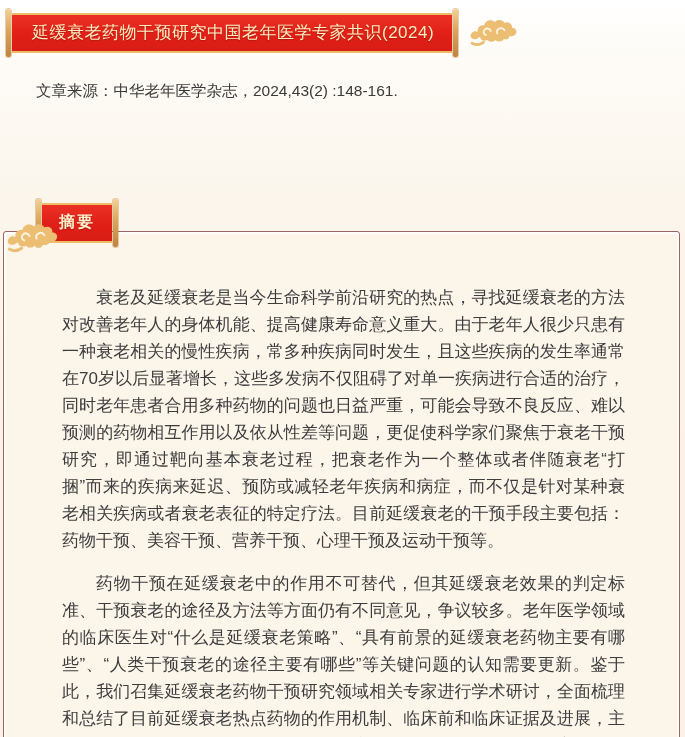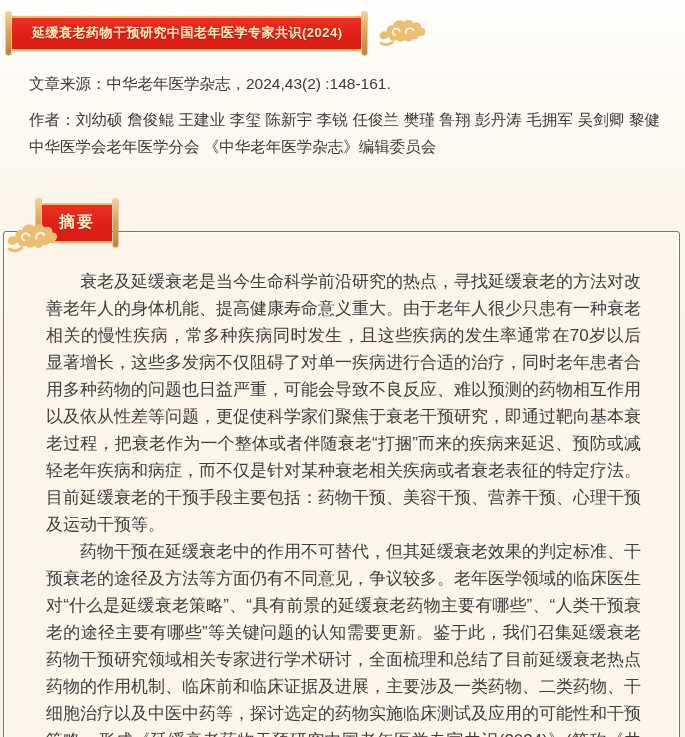--- a/index.html
+++ b/index.html
@@ -31,55 +31,55 @@
   .scroll::before { left: -6px; }
   .scroll::after  { right: -6px; }
 
   
   .banner-row {
     position: absolute; top: 13px; left: 12px;
     display: flex; align-items: center;
   }
   .banner-title {
     padding: 6px 18px 7px 20px;
-    font-size: 13px; font-weight: bold;
+    font-size: 17px; font-weight: normal;
     color: #fceec0;
     letter-spacing: .5px;
     text-shadow: 0 1px 1px rgba(120,20,10,.45);
     white-space: nowrap;
   }
   .banner-cloud { margin-left: 16px; }
 
   
   .meta {
     position: absolute; top: 61px; left: 20px; right: 16px;
     font-size: 15.5px; color: #3a3a3a; line-height: 27px;
   }
-  .meta p { margin: 9px; }
+  .meta p { margin: 16px; }
   .meta .authors { text-align: justify; }
 
   
   .abstract-box {
     position: absolute;
     top: 231px; left: 3px;
     width: 677px; height: 540px;
     border: 1px solid #9d6464;
     border-radius: 3px;
     background: #fbf5ea;
     box-shadow: inset 0 0 0 2px rgba(255,255,255,.65);
     box-sizing: border-box;
     z-index: 1;
   }
   .abstract-body {
     padding: 36px 38px 14px 42px;
     font-size: 17px; line-height: 27px;
     color: #3d3d3d;
     text-align: justify;
   }
-  .abstract-body p { margin: 0; text-indent: 2em; }
+  .abstract-body p { margin: 16px; text-indent: 2em; }
 
   
   .abstract-badge {
     position: absolute; top: 203px; left: 42px;
     z-index: 2;
   }
   .abstract-badge .badge-label {
     padding: 7px 17px 8px;
     font-size: 16px; font-weight: bold;
     color: #fdf0cb;
@@ -103,21 +103,20 @@
       <path d="M10 31c-6 1-9-4-5-8 2-2 5-2 7-1-1-5 3-9 8-8 1-6 9-8 13-4 3-4 10-3 12 1 5-2 10 1 9 6 4 0 7 3 5 7-1 3-5 4-8 3 0 3-3 5-7 4-2 3-7 4-10 1-3 3-8 3-10 0-4 2-9 1-9-4z" fill="#ecbe74"></path>
       <path d="M22 26c-3-1-4-5-1-7 2-2 6-1 7 2" stroke="#fdf4e0" stroke-width="2.2" fill="none" stroke-linecap="round"></path>
       <path d="M36 24c-2-6 6-9 9-4" stroke="#fdf4e0" stroke-width="2.2" fill="none" stroke-linecap="round"></path>
       <path d="M5 36q7 4 14-1" stroke="#ecbe74" stroke-width="3.4" fill="none" stroke-linecap="round"></path>
     </svg>
   </span>
 </div>
 
 <div class="meta">
   <p><span>文章来源：</span><span>中华老年医学杂志，2024,43(2) :148-161.</span></p>
-  <p class="authors"><span>作者：</span><span>刘幼硕 詹俊鲲 王建业 李玺 陈新宇 李锐 任俊兰 樊瑾 鲁翔 彭丹涛 毛拥军 吴剑卿 黎健 中华医学会老年医学分会 《中华老年医学杂志》编辑委员会</span></p>
 </div>
 
 <div class="abstract-box">
   <div class="abstract-body">
     <p>衰老及延缓衰老是当今生命科学前沿研究的热点，寻找延缓衰老的方法对改善老年人的身体机能、提高健康寿命意义重大。由于老年人很少只患有一种衰老相关的慢性疾病，常多种疾病同时发生，且这些疾病的发生率通常在70岁以后显著增长，这些多发病不仅阻碍了对单一疾病进行合适的治疗，同时老年患者合用多种药物的问题也日益严重，可能会导致不良反应、难以预测的药物相互作用以及依从性差等问题，更促使科学家们聚焦于衰老干预研究，即通过靶向基本衰老过程，把衰老作为一个整体或者伴随衰老“打捆”而来的疾病来延迟、预防或减轻老年疾病和病症，而不仅是针对某种衰老相关疾病或者衰老表征的特定疗法。目前延缓衰老的干预手段主要包括：药物干预、美容干预、营养干预、心理干预及运动干预等。</p>
     <p>药物干预在延缓衰老中的作用不可替代，但其延缓衰老效果的判定标准、干预衰老的途径及方法等方面仍有不同意见，争议较多。老年医学领域的临床医生对“什么是延缓衰老策略”、“具有前景的延缓衰老药物主要有哪些”、“人类干预衰老的途径主要有哪些”等关键问题的认知需要更新。鉴于此，我们召集延缓衰老药物干预研究领域相关专家进行学术研讨，全面梳理和总结了目前延缓衰老热点药物的作用机制、临床前和临床证据及进展，主要涉及一类药物、二类药物、干细胞治疗以及中医中药等，探讨选定的药物实施临床测试及应用的可能性和干预策略，形成《延缓衰老药物干预研究中国老年医学专家共识(2024)》(简称《共识》)，以促进延缓衰老药物干预研究向临床转化，同时为提高中老年保健和医疗水平提供帮助。</p>
   </div>
 </div>
 
 <div class="abstract-badge">

